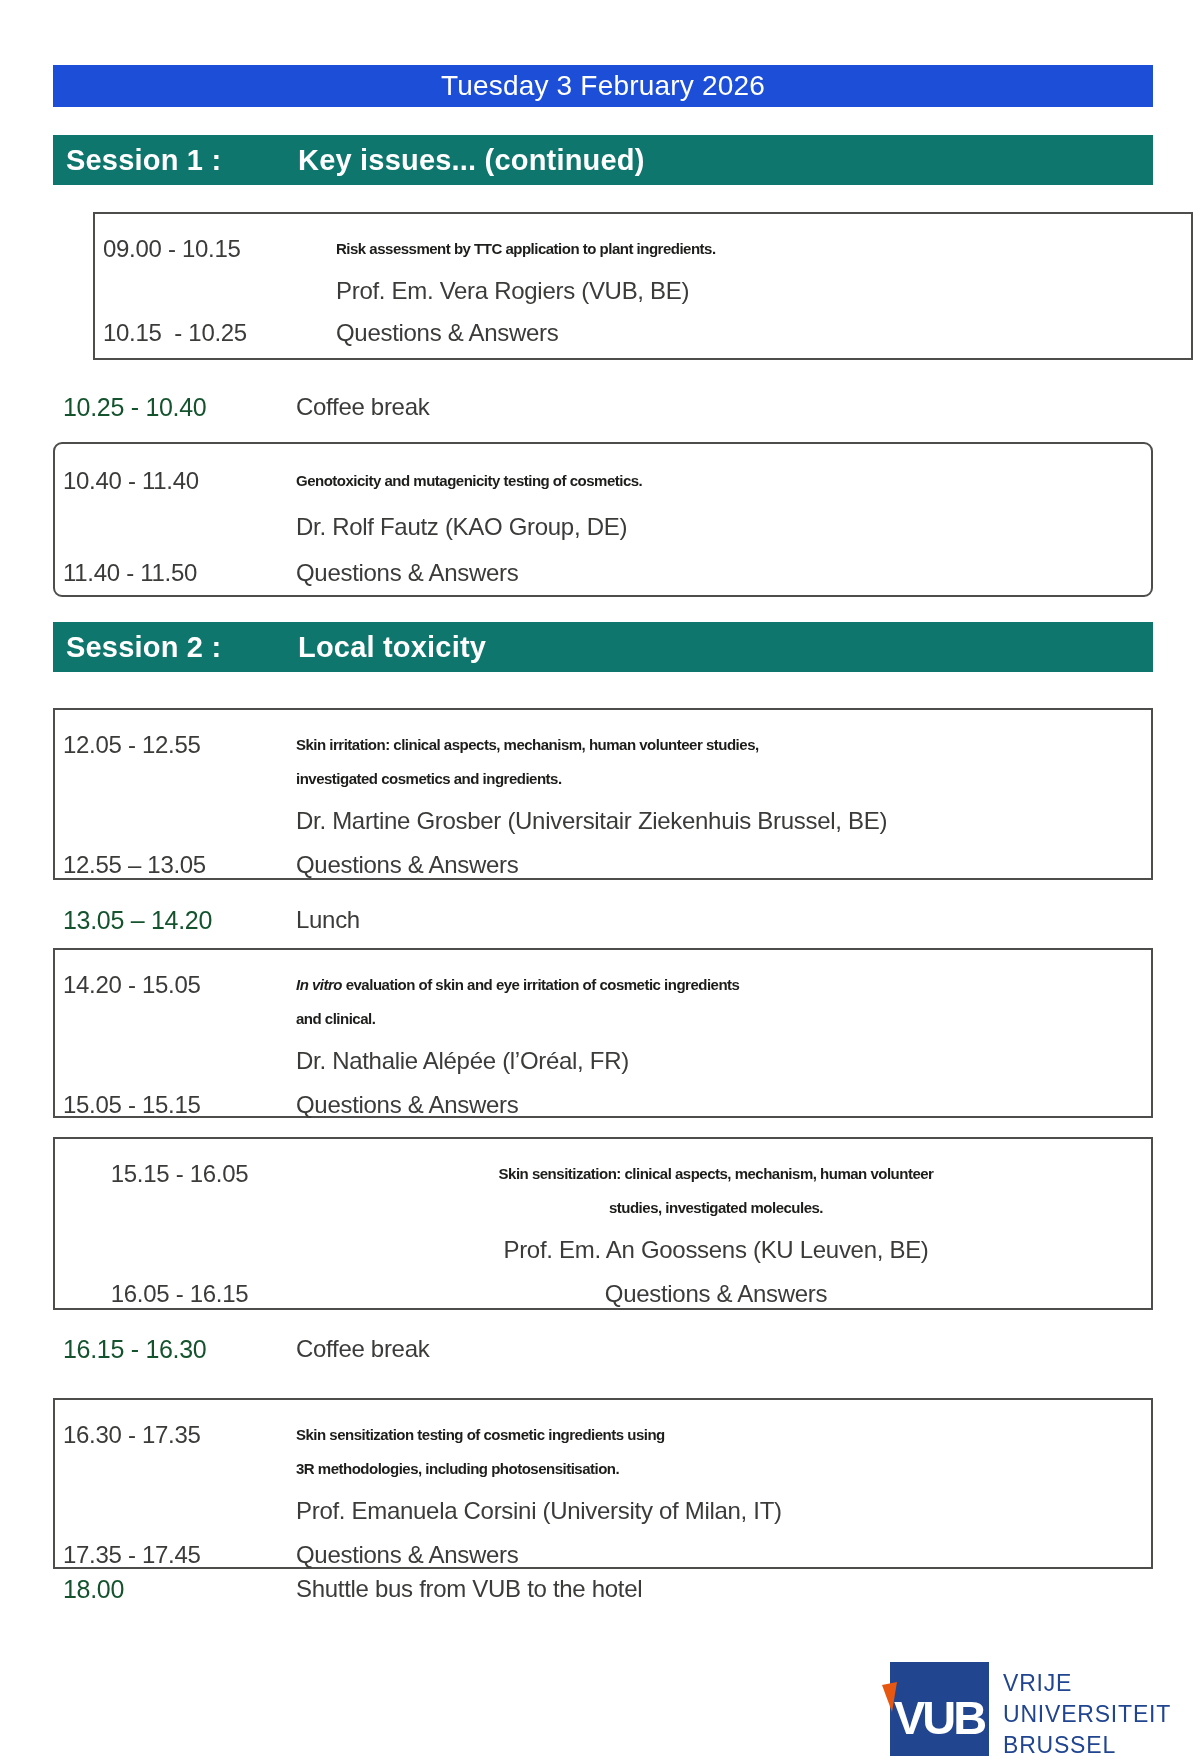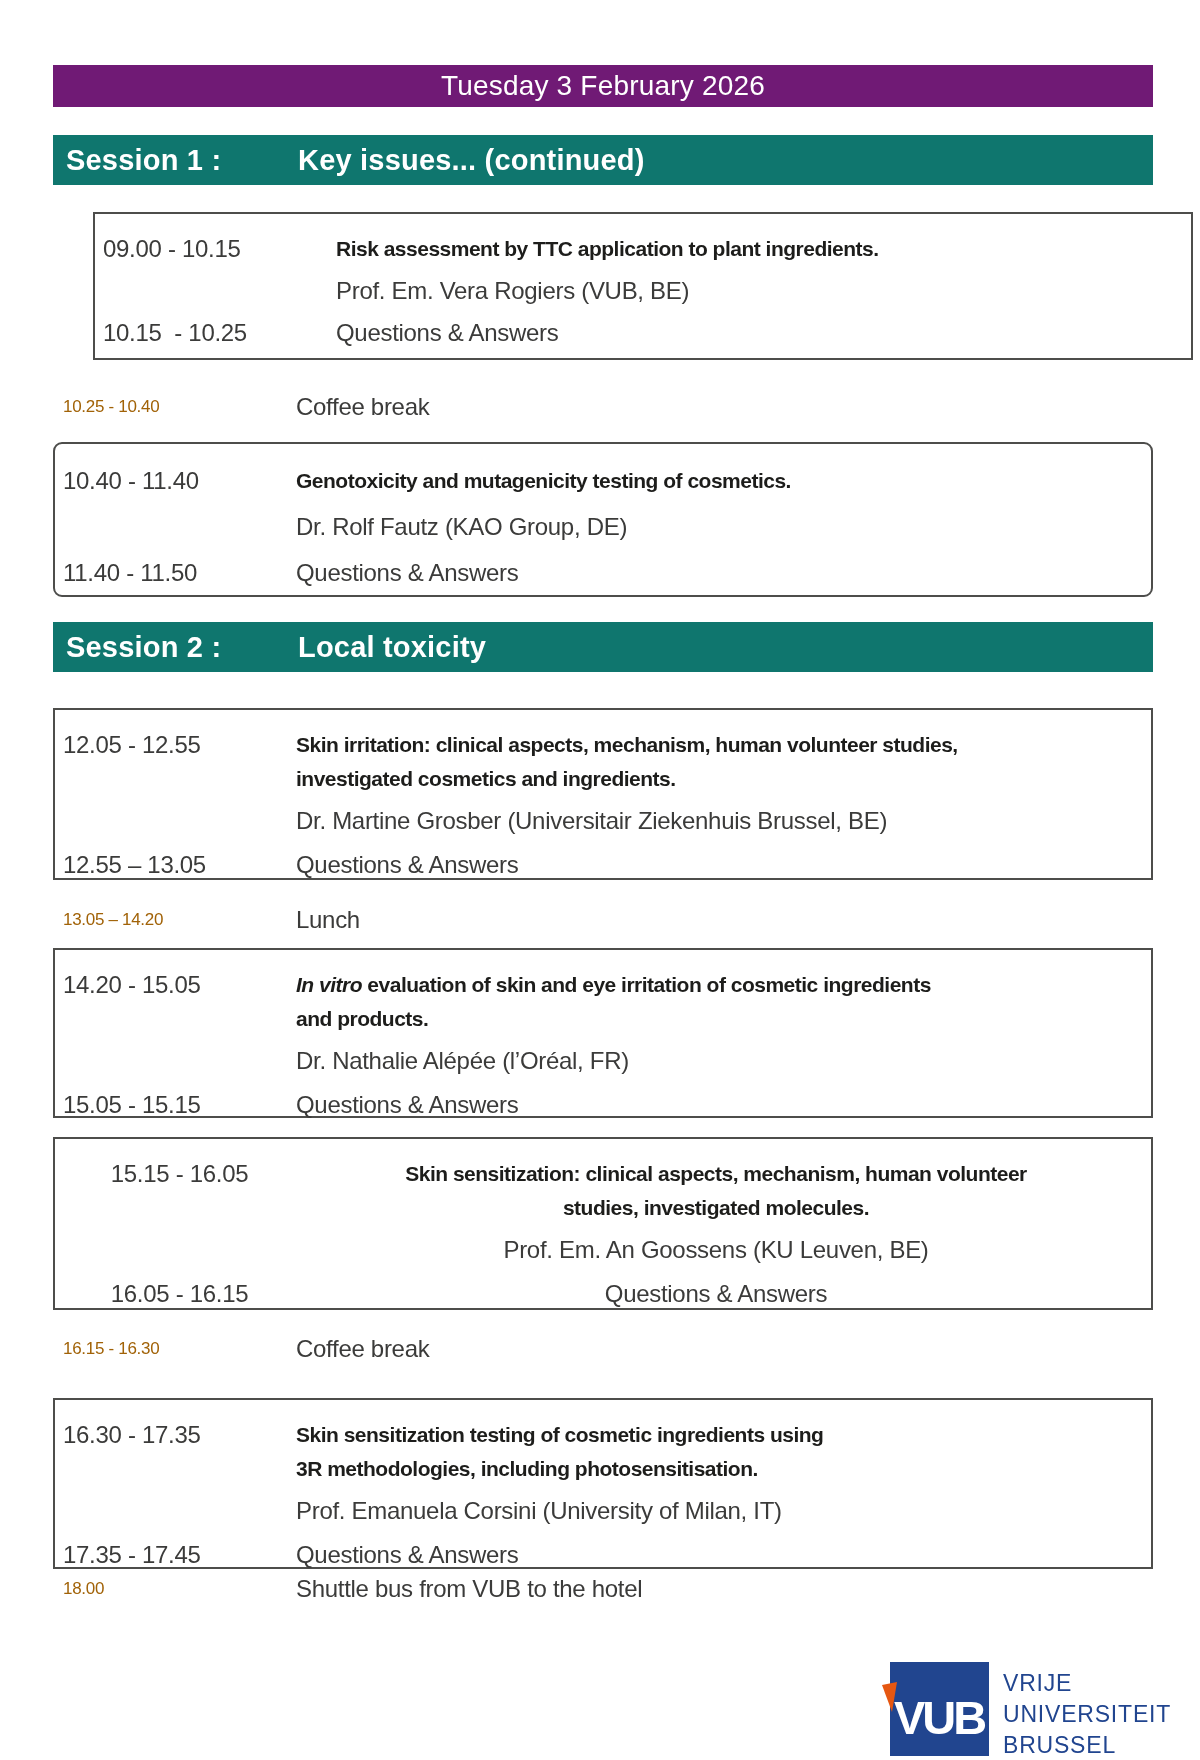--- a/index.html
+++ b/index.html
@@ -3,21 +3,21 @@
 <meta charset="utf-8">
 <style>
   html,body{margin:0;padding:0;background:#ffffff;}
   .page{
     position:relative;width:1200px;height:1760px;background:#ffffff;overflow:hidden;
     font-family:"Liberation Sans","DejaVu Sans",sans-serif;color:#3b3b3a;
   }
   .abs{position:absolute;}
   
   .date-bar{
-    left:53px;top:65px;width:1100px;height:42px;background:#701a75;
+    left:53px;top:65px;width:1100px;height:42px;background:#1d4ed8;
     color:#ffffff;font-size:28px;display:flex;align-items:center;justify-content:center;
     letter-spacing:0.2px;
   }
   
   .session-bar{
     left:53px;width:1100px;height:50px;background:#0f766e;color:#ffffff;
     display:flex;align-items:center;font-weight:bold;font-size:29px;letter-spacing:0.2px;
   }
   .session-bar .session-name{margin-left:13px;width:232px;flex:none;}
   .session-bar .session-title{flex:1;}
@@ -25,31 +25,31 @@
   .box{
     left:53px;width:1100px;border:2px solid #4d4d4b;box-sizing:border-box;
     padding:18px 15px 0 8px;background:#ffffff;
   }
   .row{display:flex;align-items:flex-start;}
   .time{
     width:233px;flex:none;font-size:24px;color:#3b3b3a;line-height:34px;
     white-space:pre;letter-spacing:-0.3px;
   }
   .desc{flex:1;font-size:24px;line-height:34px;letter-spacing:-0.3px;color:#3b3b3a;}
-  .ttl{font-weight:bold;color:#1d1d1b;font-size:21px;letter-spacing:-0.5px;white-space:nowrap;}
+  .ttl{font-weight:bold;color:#1d1d1b;font-size:15px;letter-spacing:-0.5px;white-space:nowrap;}
   .ital{font-style:italic;}
   .mt8{margin-top:8px;}
   .mt10{margin-top:10px;}
   .mt12{margin-top:12px;}
   
   .break-row{
     left:53px;width:1100px;padding-left:10px;box-sizing:border-box;display:flex;
     color:#17449a;font-size:25px;line-height:34px;letter-spacing:-0.3px;
   }
-  .break-row .time{color:#a16207;width:233px;font-size:17px;}
+  .break-row .time{color:#14532d;width:233px;font-size:25px;}
   
   .logo-mark{left:877px;top:1662px;width:112px;height:94px;}
   .logo-text{
     left:1003px;top:1668px;color:#21458f;font-size:23px;line-height:31px;
     letter-spacing:0.8px;font-weight:400;
   }
 </style>
 </head>
 <body>
 
@@ -125,21 +125,21 @@
   <div class="abs break-row" style="top:903px;">
     <div class="time">13.05 – 14.20</div>
     <div class="desc">Lunch</div>
   </div>
 
   <div class="abs box" style="top:948px;height:170px;">
     <div class="row">
       <div class="time">14.20 - 15.05</div>
       <div class="desc ttl">
         <div><span class="ital">In vitro</span><span> evaluation of skin and eye irritation of cosmetic ingredients</span></div>
-        <div>and products.</div>
+        <div>and clinical.</div>
       </div>
     </div>
     <div class="row mt8">
       <div class="time"></div>
       <div class="desc">Dr. Nathalie Alépée (l’Oréal, FR)</div>
     </div>
     <div class="row mt10">
       <div class="time">15.05 - 15.15</div>
       <div class="desc">Questions &amp; Answers</div>
     </div>

